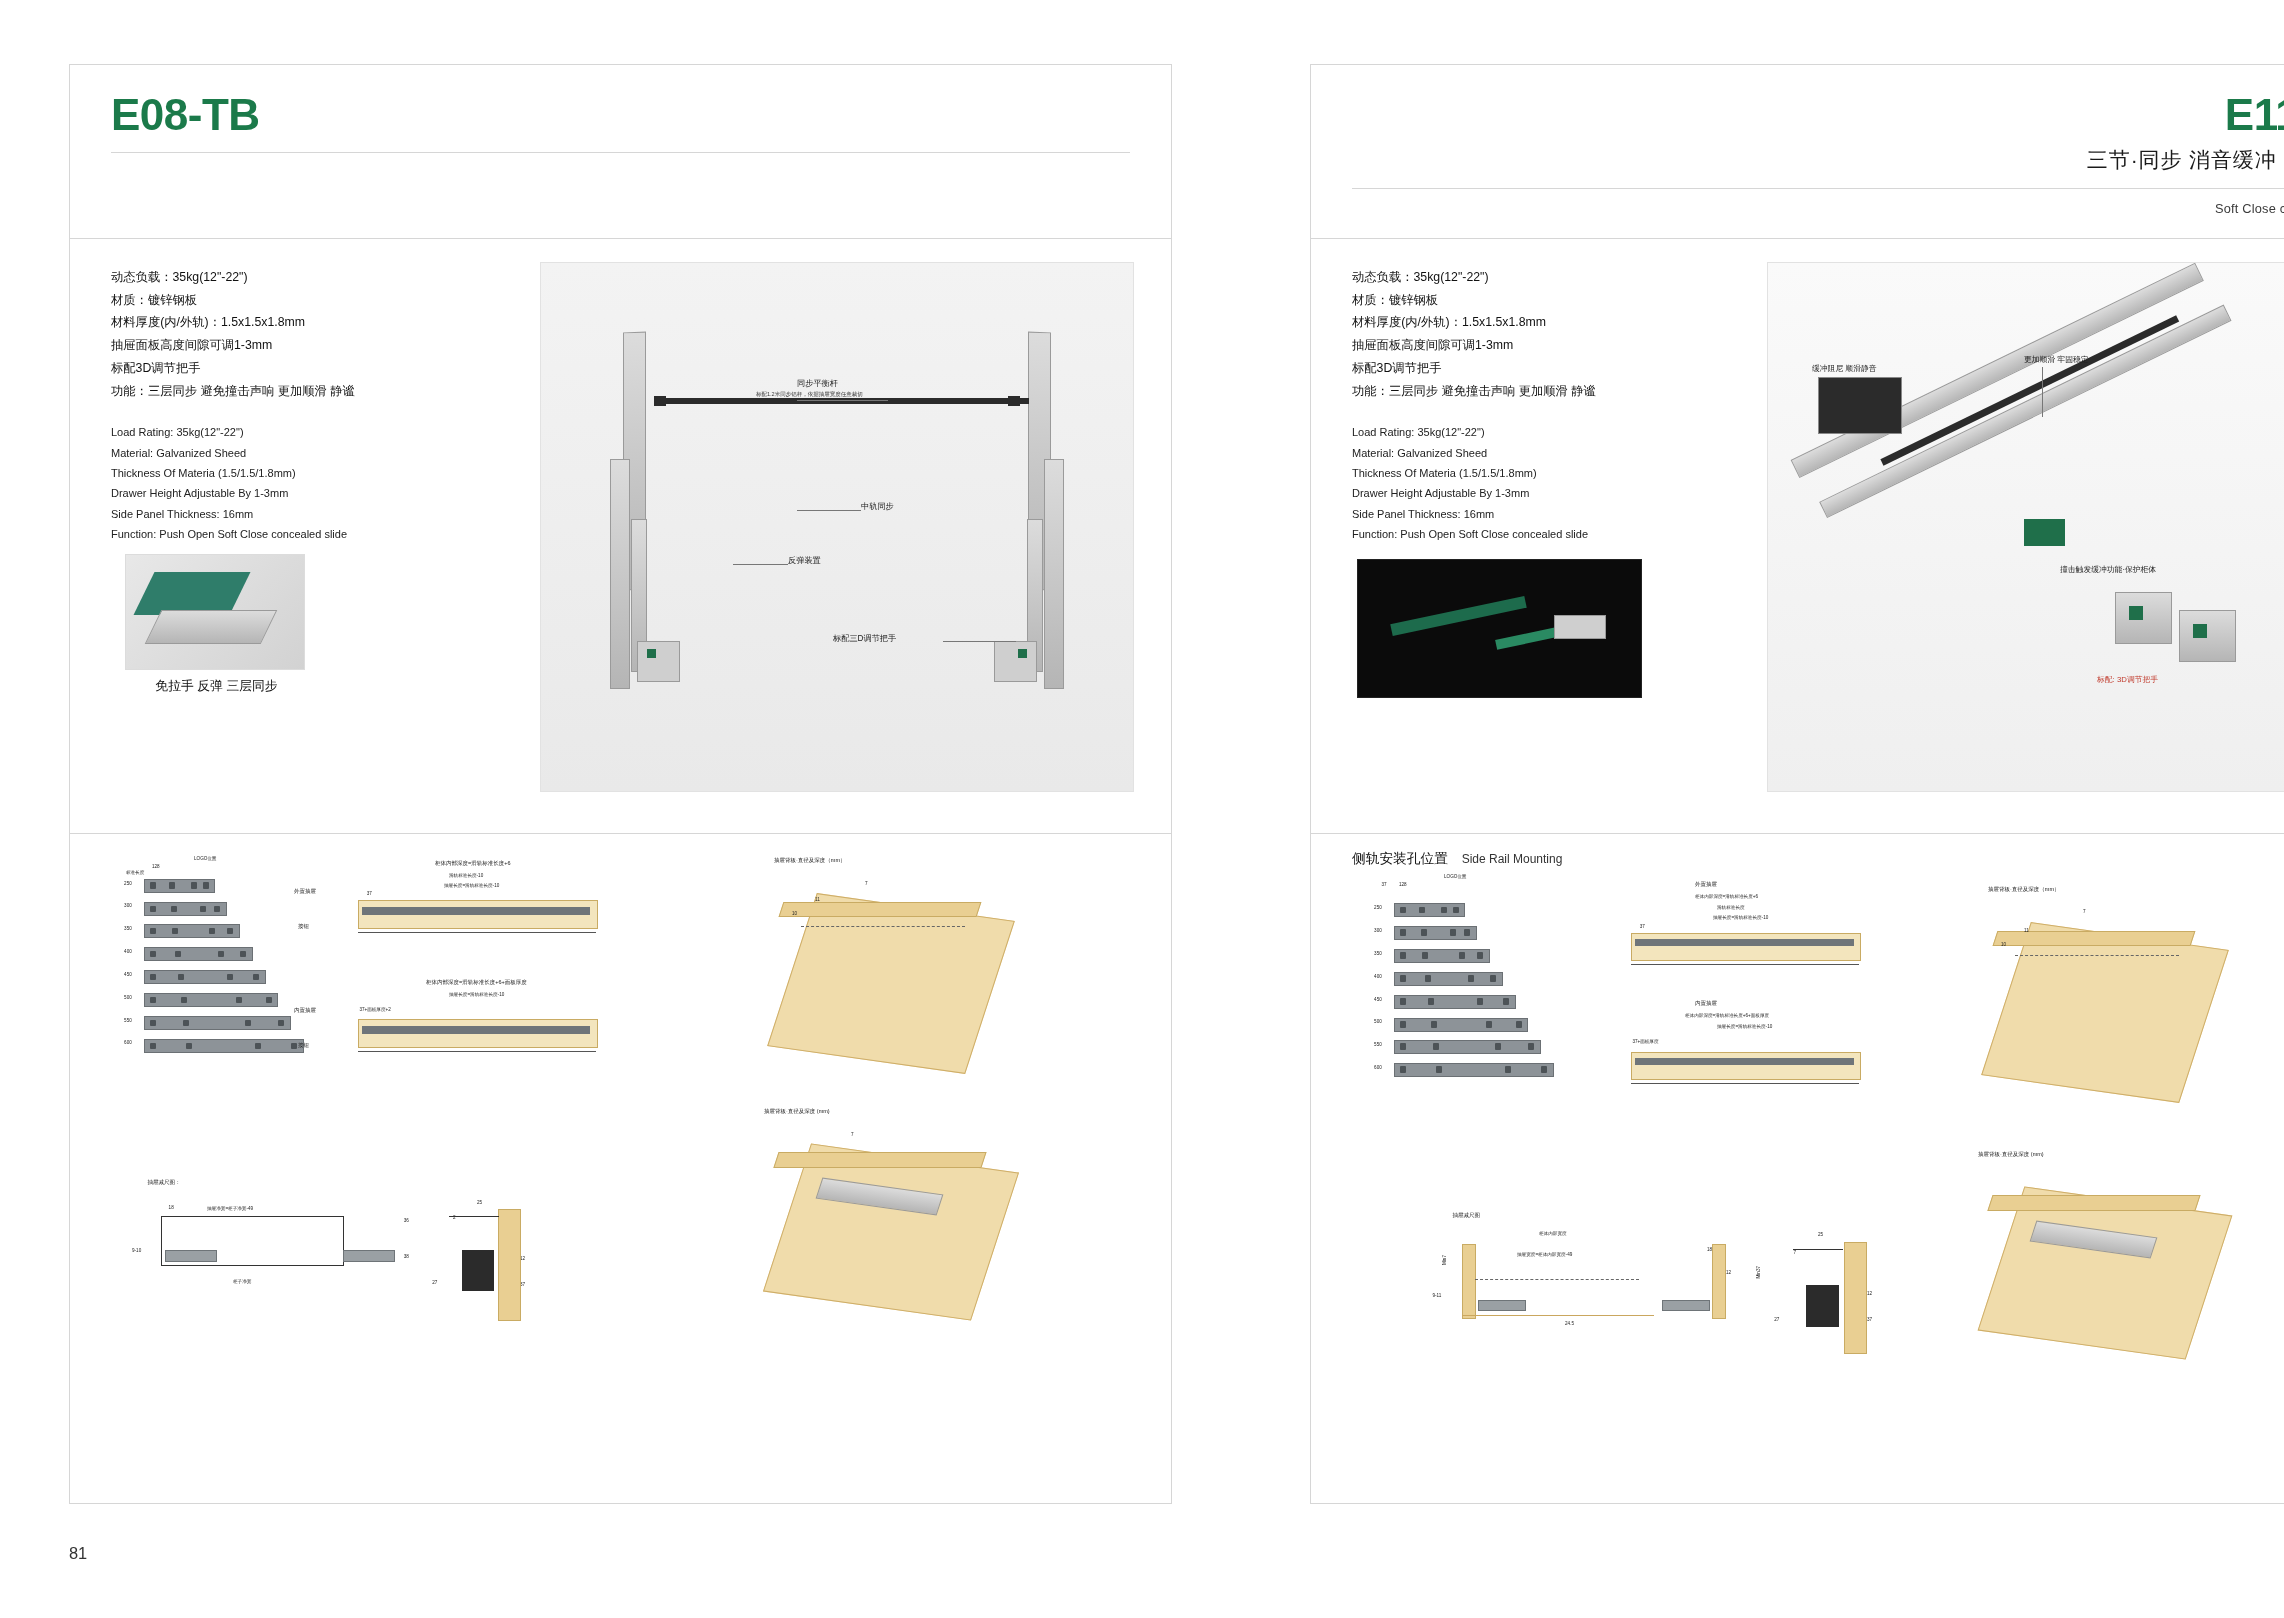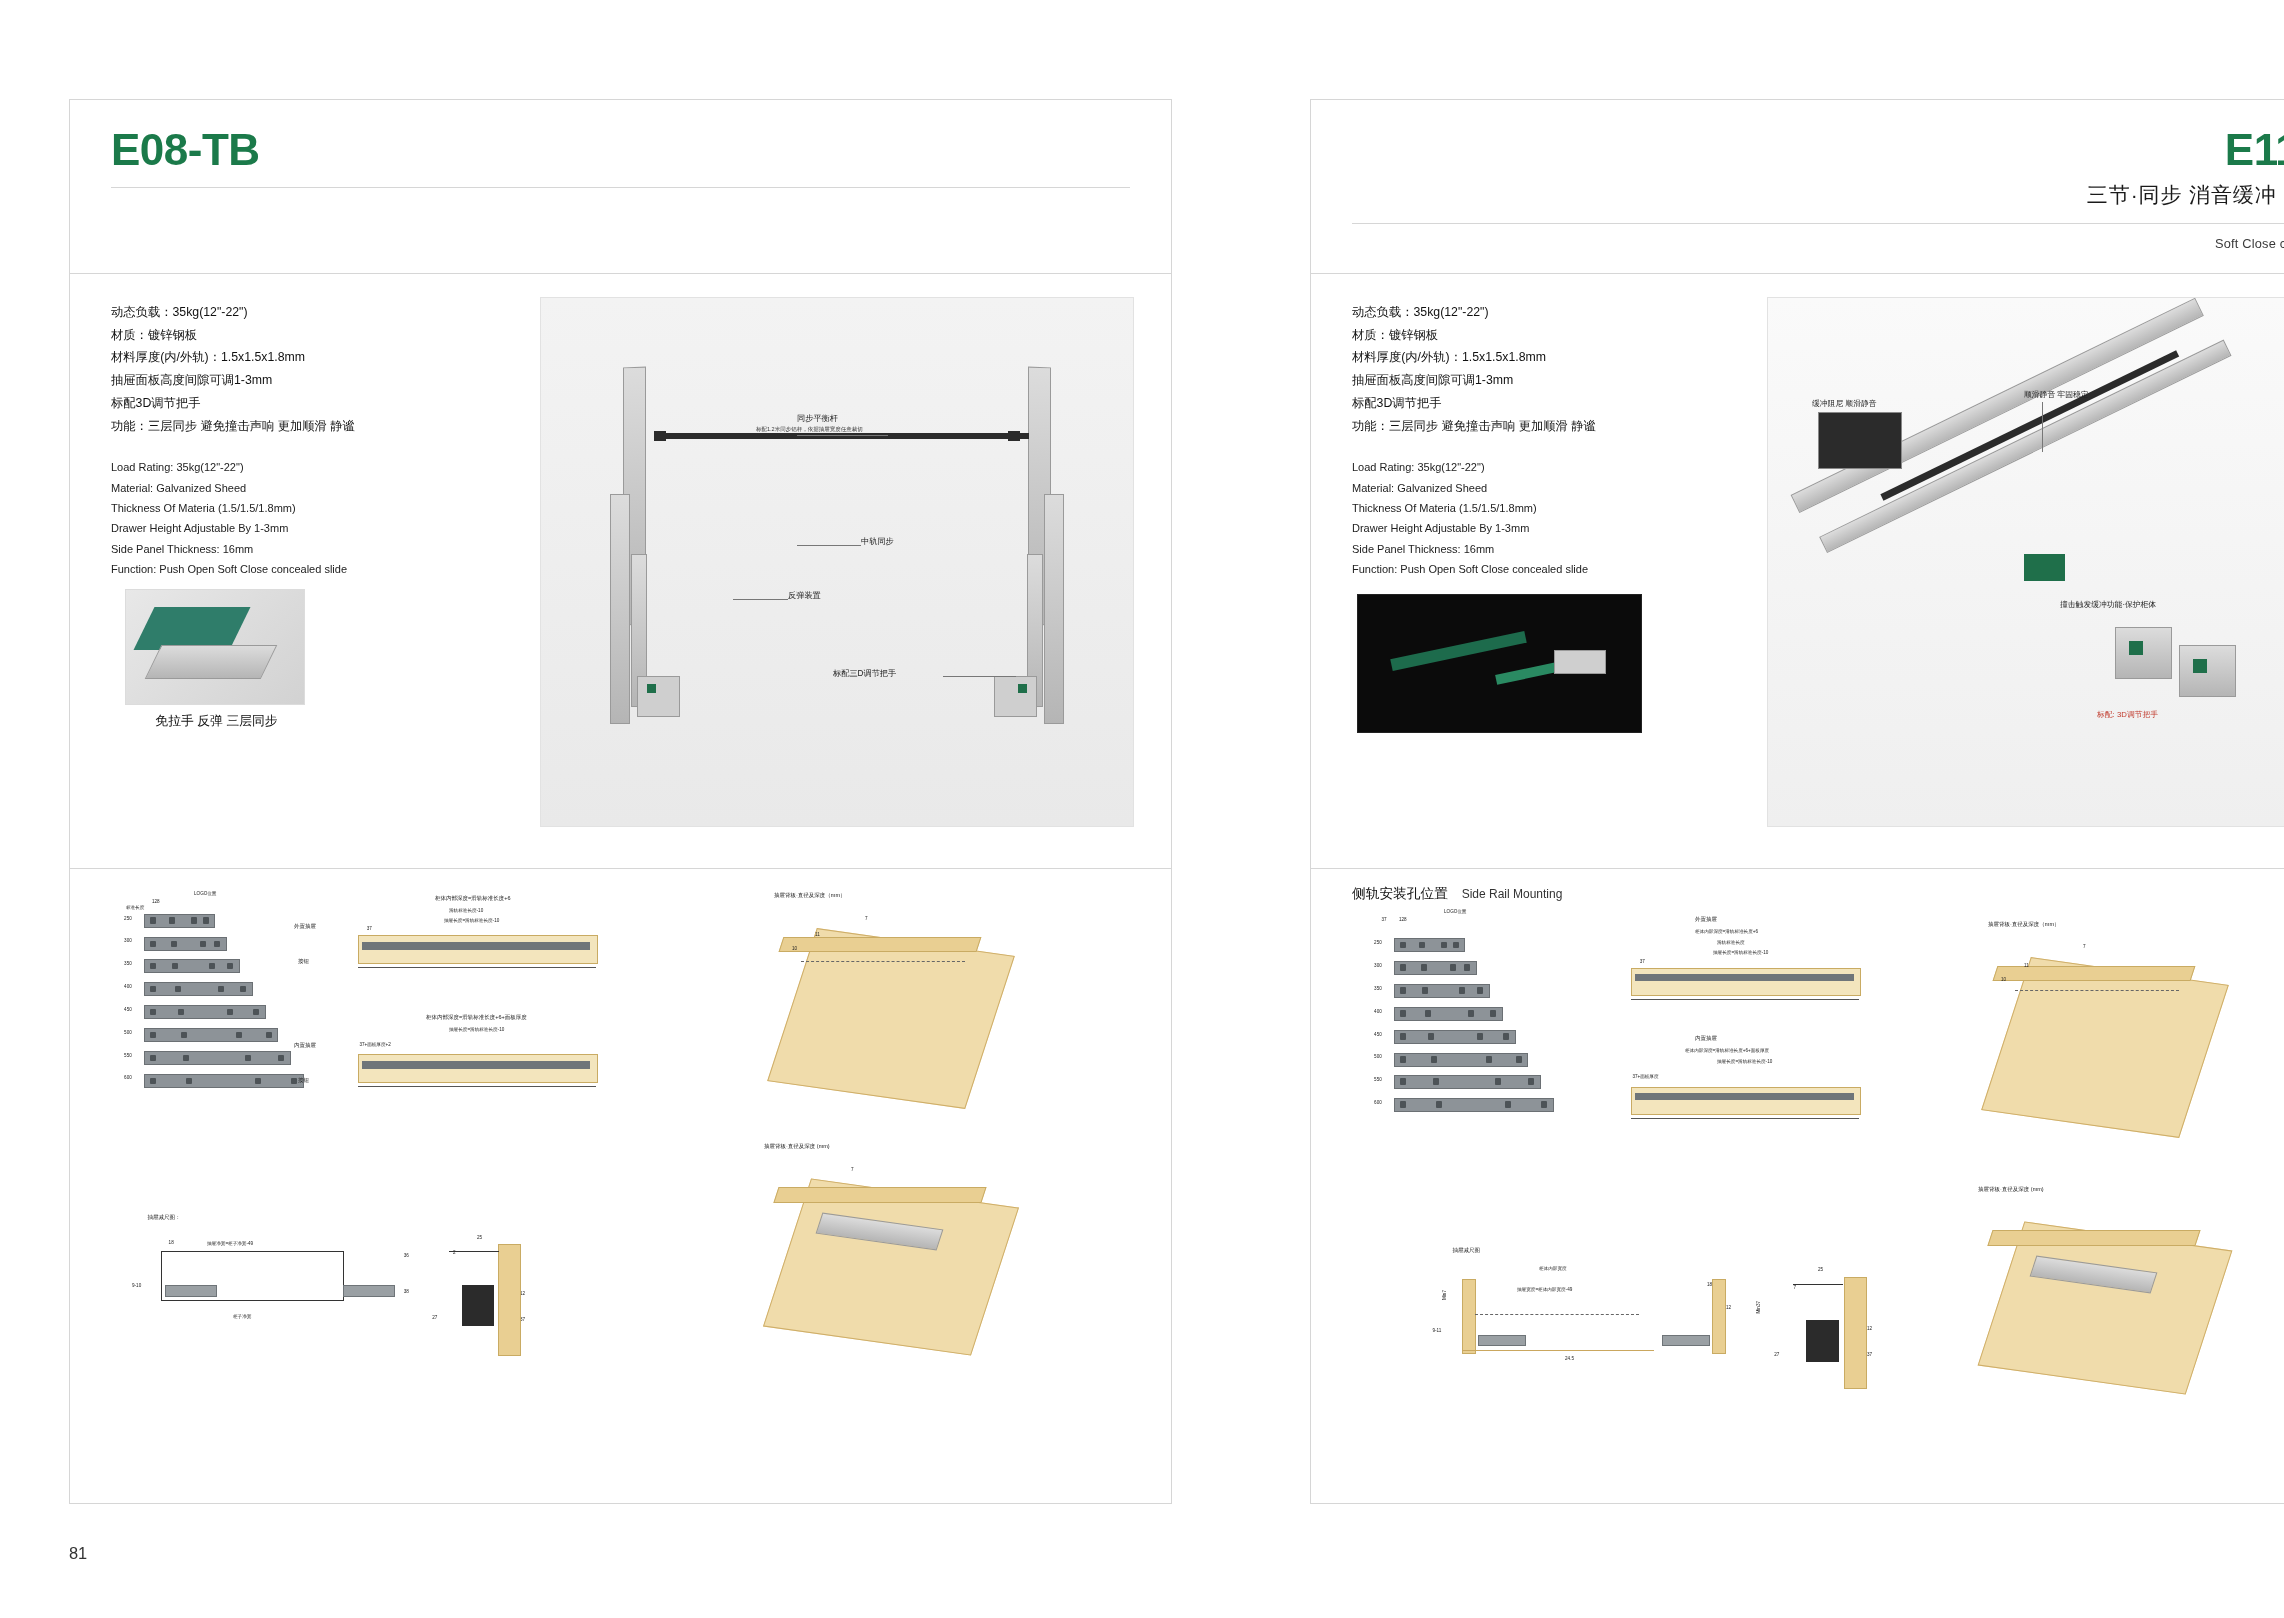--- a/index.html
+++ b/index.html
@@ -7,21 +7,21 @@
     width:2482px;height:1618px;
     background:#ffffff;
     font-family:"Liberation Sans", sans-serif;
     color:#1a1a1a;
     overflow:hidden;
   }
   .spread{position:relative;width:2482px;height:1618px;display:flex;}
   .page{position:relative;width:1241px;height:1618px;box-sizing:border-box;}
   .page-inner{
     position:absolute;left:69px;top:64px;right:69px;bottom:114px;
-    border:1.4px solid #d6d6d6;box-sizing:border-box;background:#fff;margin-top:35px;
+    border:1.4px solid #d6d6d6;box-sizing:border-box;background:#fff;
   }
   .page.right .page-inner{left:69px;right:69px;}
 
   
   .header{position:relative;height:174px;box-sizing:border-box;padding:27px 41px 0 41px;}
   .header.right{text-align:right;}
   .model-code{
     font-size:44px;font-weight:bold;color:#1b7a4a;letter-spacing:-0.5px;line-height:1.05;
     font-family:"Liberation Sans", sans-serif;
   }
@@ -342,21 +342,21 @@
         </div>
 
         <div class="photo-box photo-main rp">
 
           <div class="metal" style="left:27px;top:196px;width:448px;height:18px;transform:rotate(-26deg);transform-origin:left center;"></div>
           <div class="metal" style="left:55px;top:238px;width:448px;height:15.5px;transform:rotate(-26deg);transform-origin:left center;"></div>
           <div class="black-part" style="left:114px;top:196px;width:329px;height:7.3px;transform:rotate(-26deg);transform-origin:left center;"></div>
 
           <div class="black-part" style="left:50px;top:114px;width:82px;height:55px;border:0.9px solid #888;"></div>
           <div class="lbl" style="left:44px;top:100px;font-size:7.8px;">缓冲阻尼 顺滑静音</div>
-          <div class="lbl" style="left:256px;top:91px;font-size:7.8px;">顺滑静音 牢固稳定</div>
+          <div class="lbl" style="left:256px;top:91px;font-size:7.8px;">更加顺滑 牢固稳定</div>
           <div class="line" style="left:274px;top:104px;width:0.5px;height:50px;background:#777;"></div>
 
           <div class="lbl" style="left:292px;top:301px;font-size:7.8px;">撞击触发缓冲功能·保护柜体</div>
           <div class="green-part" style="left:256px;top:256px;width:41px;height:27px;"></div>
 
           <div class="metal" style="left:347px;top:329px;width:55px;height:50px;"></div>
           <div class="metal" style="left:411px;top:347px;width:55px;height:50px;"></div>
           <div class="green-part" style="left:361px;top:343px;width:13.7px;height:13.7px;"></div>
           <div class="green-part" style="left:425px;top:361px;width:13.7px;height:13.7px;"></div>
           <div class="lbl red" style="left:329px;top:411px;font-size:7.8px;color:#c0392b;">标配: 3D调节把手</div>

